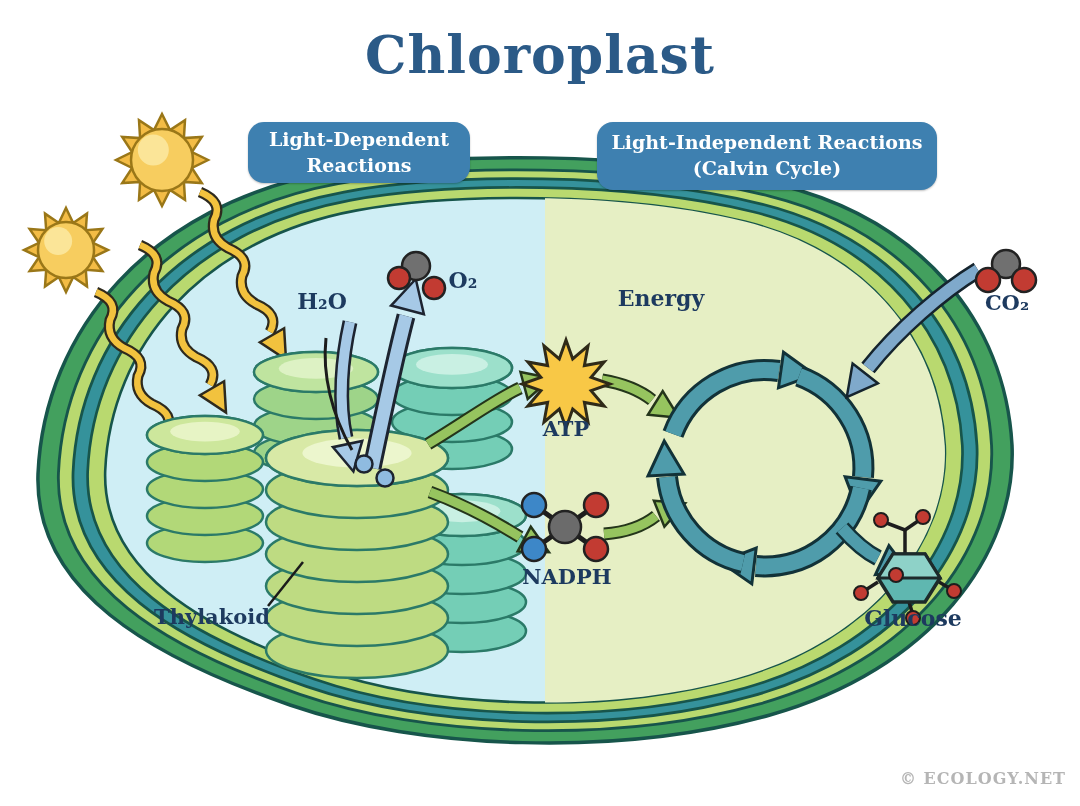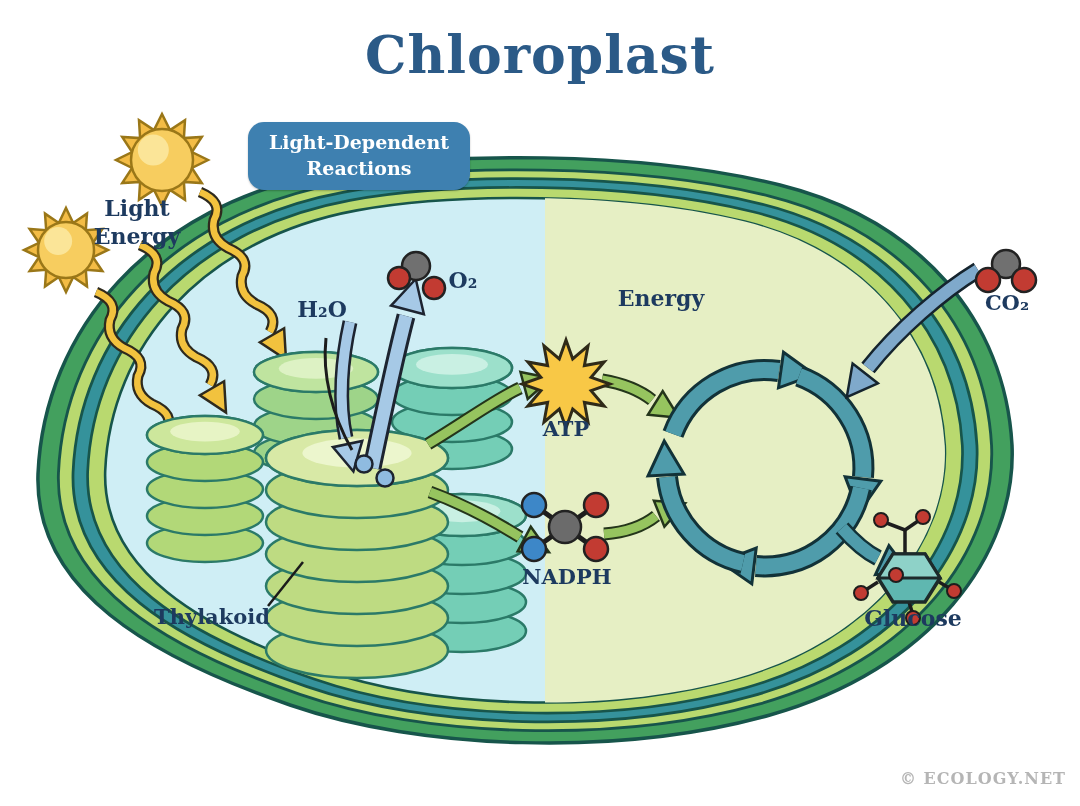--- a/index.html
+++ b/index.html
@@ -9,21 +9,21 @@
   html,body{margin:0;padding:0;background:#fff;}
   .stage{position:relative;width:1080px;height:806px;background:var(--bg);overflow:hidden;
          font-family:"DejaVu Serif", "Liberation Serif", serif;}
   .stage svg{position:absolute;left:0;top:0;}
   .page-title{position:absolute;left:0;top:24px;width:1080px;text-align:center;
     font-size:52px;font-weight:bold;color:var(--title_navy);letter-spacing:1px;}
   .banner{position:absolute;background:var(--banner_blue);color:#fff;border-radius:16px;
     font-weight:bold;font-size:19px;line-height:1.35;text-align:center;
     display:flex;align-items:center;justify-content:center;padding:6px 10px;box-sizing:border-box;
     box-shadow:0 1px 2px rgba(0,0,0,.25);}
-  .banner-ld{left:248px;top:122px;width:222px;height:68px;}
+  .banner-ld{left:248px;top:122px;width:222px;height:61px;}
   .banner-li{left:597px;top:122px;width:340px;height:68px;}
   .lbl{position:absolute;transform:translate(-50%,-50%);font-weight:bold;font-size:21px;
     color:var(--label_navy);white-space:nowrap;text-align:center;}
   .lbl-wrap{white-space:normal;width:130px;line-height:1.25;font-size:22px;}
   .lbl-lg{font-size:22px;}
   .footer{position:absolute;right:14px;bottom:18px;font-weight:bold;font-size:16px;
     color:var(--footer_gray);letter-spacing:1px;}
 </style>
 </head>
 <body>
@@ -244,23 +244,23 @@
       <circle cx="954" cy="591" r="7"></circle>
     </g>
   </g>
 
   <line x1="268" y1="606" x2="303" y2="562" stroke="#1b1b1b" stroke-width="2.5"></line>
 </svg>
 
 <div class="page-title">Chloroplast</div>
 
 <div class="banner banner-ld">Light-Dependent Reactions</div>
-
-<div class="lbl lbl-wrap" style="left:137px;top:222px">Light Energy</div>
-<div class="lbl lbl-lg" style="left:322px;top:309px">H₂O</div>
+<div class="banner banner-li">Light-Independent Reactions (Calvin Cycle)</div>
+
+<div class="lbl lbl-lg" style="left:322px;top:301px">H₂O</div>
 <div class="lbl lbl-lg" style="left:463px;top:280px">O₂</div>
 <div class="lbl lbl-lg" style="left:661px;top:298px">Energy</div>
 <div class="lbl" style="left:566px;top:428px">ATP</div>
 <div class="lbl" style="left:567px;top:576px">NADPH</div>
 <div class="lbl" style="left:1007px;top:302px">CO₂</div>
 <div class="lbl lbl-lg" style="left:913px;top:618px">Glucose</div>
 <div class="lbl" style="left:212px;top:616px">Thylakoid</div>
 
 <div class="footer">© ECOLOGY.NET</div>
 

